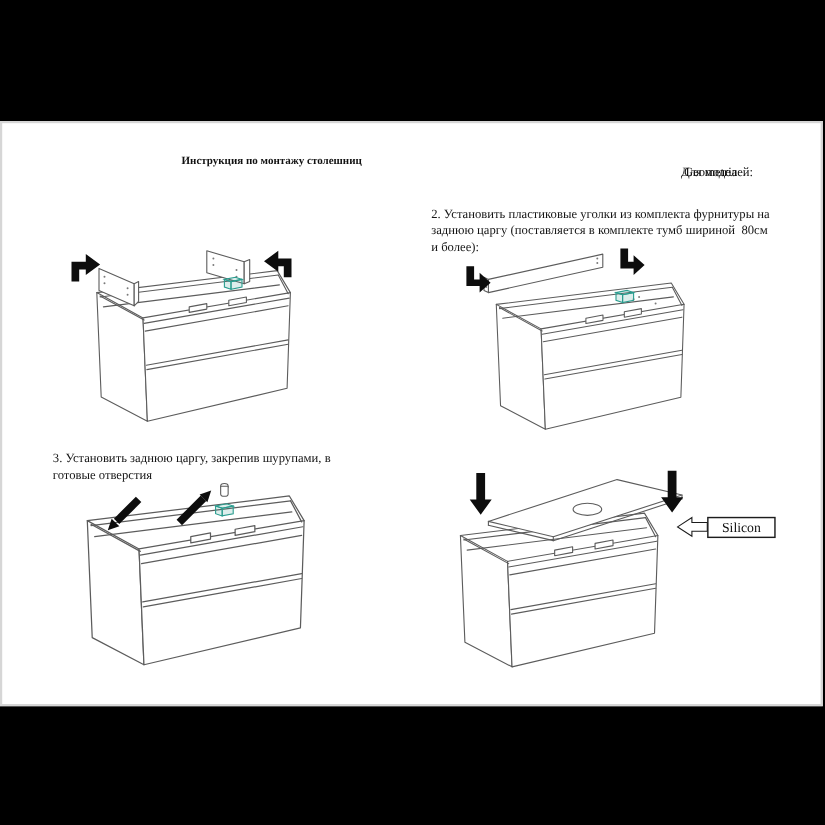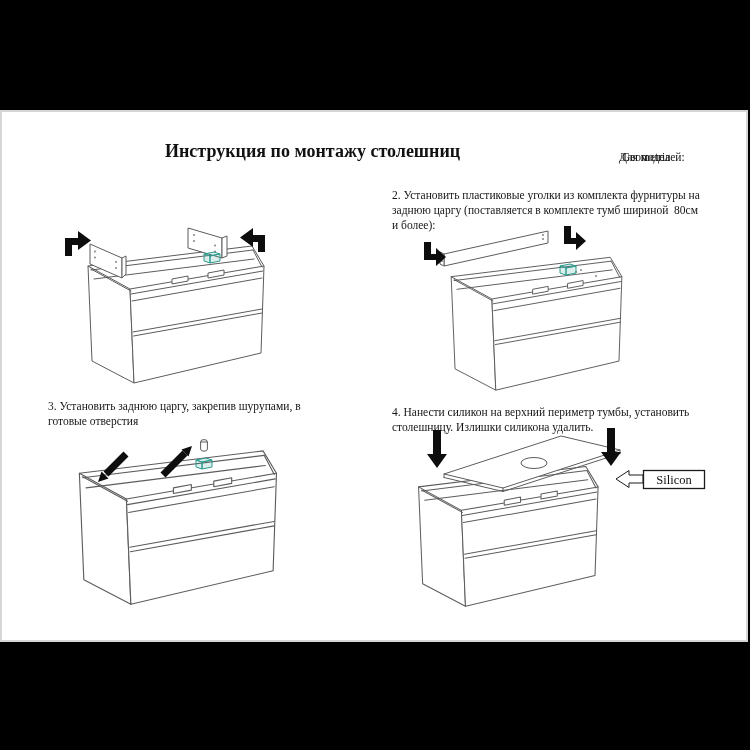--- a/index.html
+++ b/index.html
@@ -4,26 +4,26 @@
 <style>
   html,body{margin:0;padding:0;}
   body{width:750px;height:750px;position:relative;background:#000;overflow:hidden;
        font-family:"Liberation Serif",serif;}
   .band{position:absolute;left:0;width:750px;background:#000;}
   .band.top{top:0;height:110px;}
   .band.bottom{top:642px;height:108px;}
   .page{position:absolute;left:0;top:110px;width:748px;height:532px;
         background:#fff;border:2px solid #d6d6d6;box-sizing:border-box;}
   .page *{position:absolute;}
-  .doc-title{left:163px;top:29px;font-size:18px;font-weight:bold;color:#111;white-space:nowrap;}
+  .doc-title{left:163px;top:29px;font-size:10px;font-weight:bold;color:#111;white-space:nowrap;}
   .models{left:581px;top:39px;font-size:11.5px;color:#111;white-space:nowrap;margin-left:36px;}
   .models b{font-weight:normal;position:static;}
   .step-text{font-size:11.5px;line-height:15px;color:#151515;white-space:pre-wrap;width:340px;}
   .s1t{left:46px;top:79px;} .s2t{left:390px;top:76px;}
-  .s3t{left:46px;top:287px;} .s4t{left:390px;top:293px;}
+  .s3t{left:46px;top:298px;} .s4t{left:390px;top:293px;}
   .s1d{left:58px;top:110px;} .s2d{left:398px;top:112px;}
   .s3d{left:58px;top:326px;} .s4d{left:398px;top:316px;}
   svg{overflow:visible;}
   .ln{stroke:#5c5c5c;stroke-width:1;fill:none;stroke-linejoin:round;stroke-linecap:round;}
   .face{stroke:#5c5c5c;stroke-width:1;fill:#ffffff;stroke-linejoin:round;}
   .arrow{fill:#0d0d0d;stroke:none;}
   .shaft{stroke:#0d0d0d;stroke-width:7;fill:none;}
   .dot{fill:#7a7a7a;stroke:none;}
   .teal{stroke-width:1;fill:rgba(60,160,150,0.18);}
   .callout-box{fill:#fff;stroke:#1c1c1c;stroke-width:1.3;}
@@ -64,22 +64,20 @@
 <div class="page">
 
   <div class="doc-title">Инструкция по монтажу столешниц</div>
   <div class="models"><span>Для моделей:</span>&nbsp;<b>Geometria</b></div>
 
   <div class="step-text s2t">2. Установить пластиковые уголки из комплекта фурнитуры на
 заднюю царгу (поставляется в комплекте тумб шириной  80см
 и более):</div>
   <div class="step-text s3t">3. Установить заднюю царгу, закрепив шурупами, в
 готовые отверстия</div>
-  <div class="step-text s4t">4. Нанести силикон на верхний периметр тумбы, установить
-столешницу. Излишки силикона удалить.</div>
 
   <svg class="s1d" width="300" height="190" viewBox="0 0 300 190">
     <use href="#cab"></use>
     <g>
       <polygon class="face" points="30,22 62,36 62,56 30,42"></polygon>
       <polygon class="face" points="62,36 66,34 66,52 62,56"></polygon>
       <circle class="dot" cx="35" cy="29.5" r="0.9"></circle>
         <circle class="dot" cx="35" cy="35.5" r="0.9"></circle>
       <circle class="dot" cx="56" cy="40" r="0.9"></circle>
         <circle class="dot" cx="56" cy="46" r="0.9"></circle>

